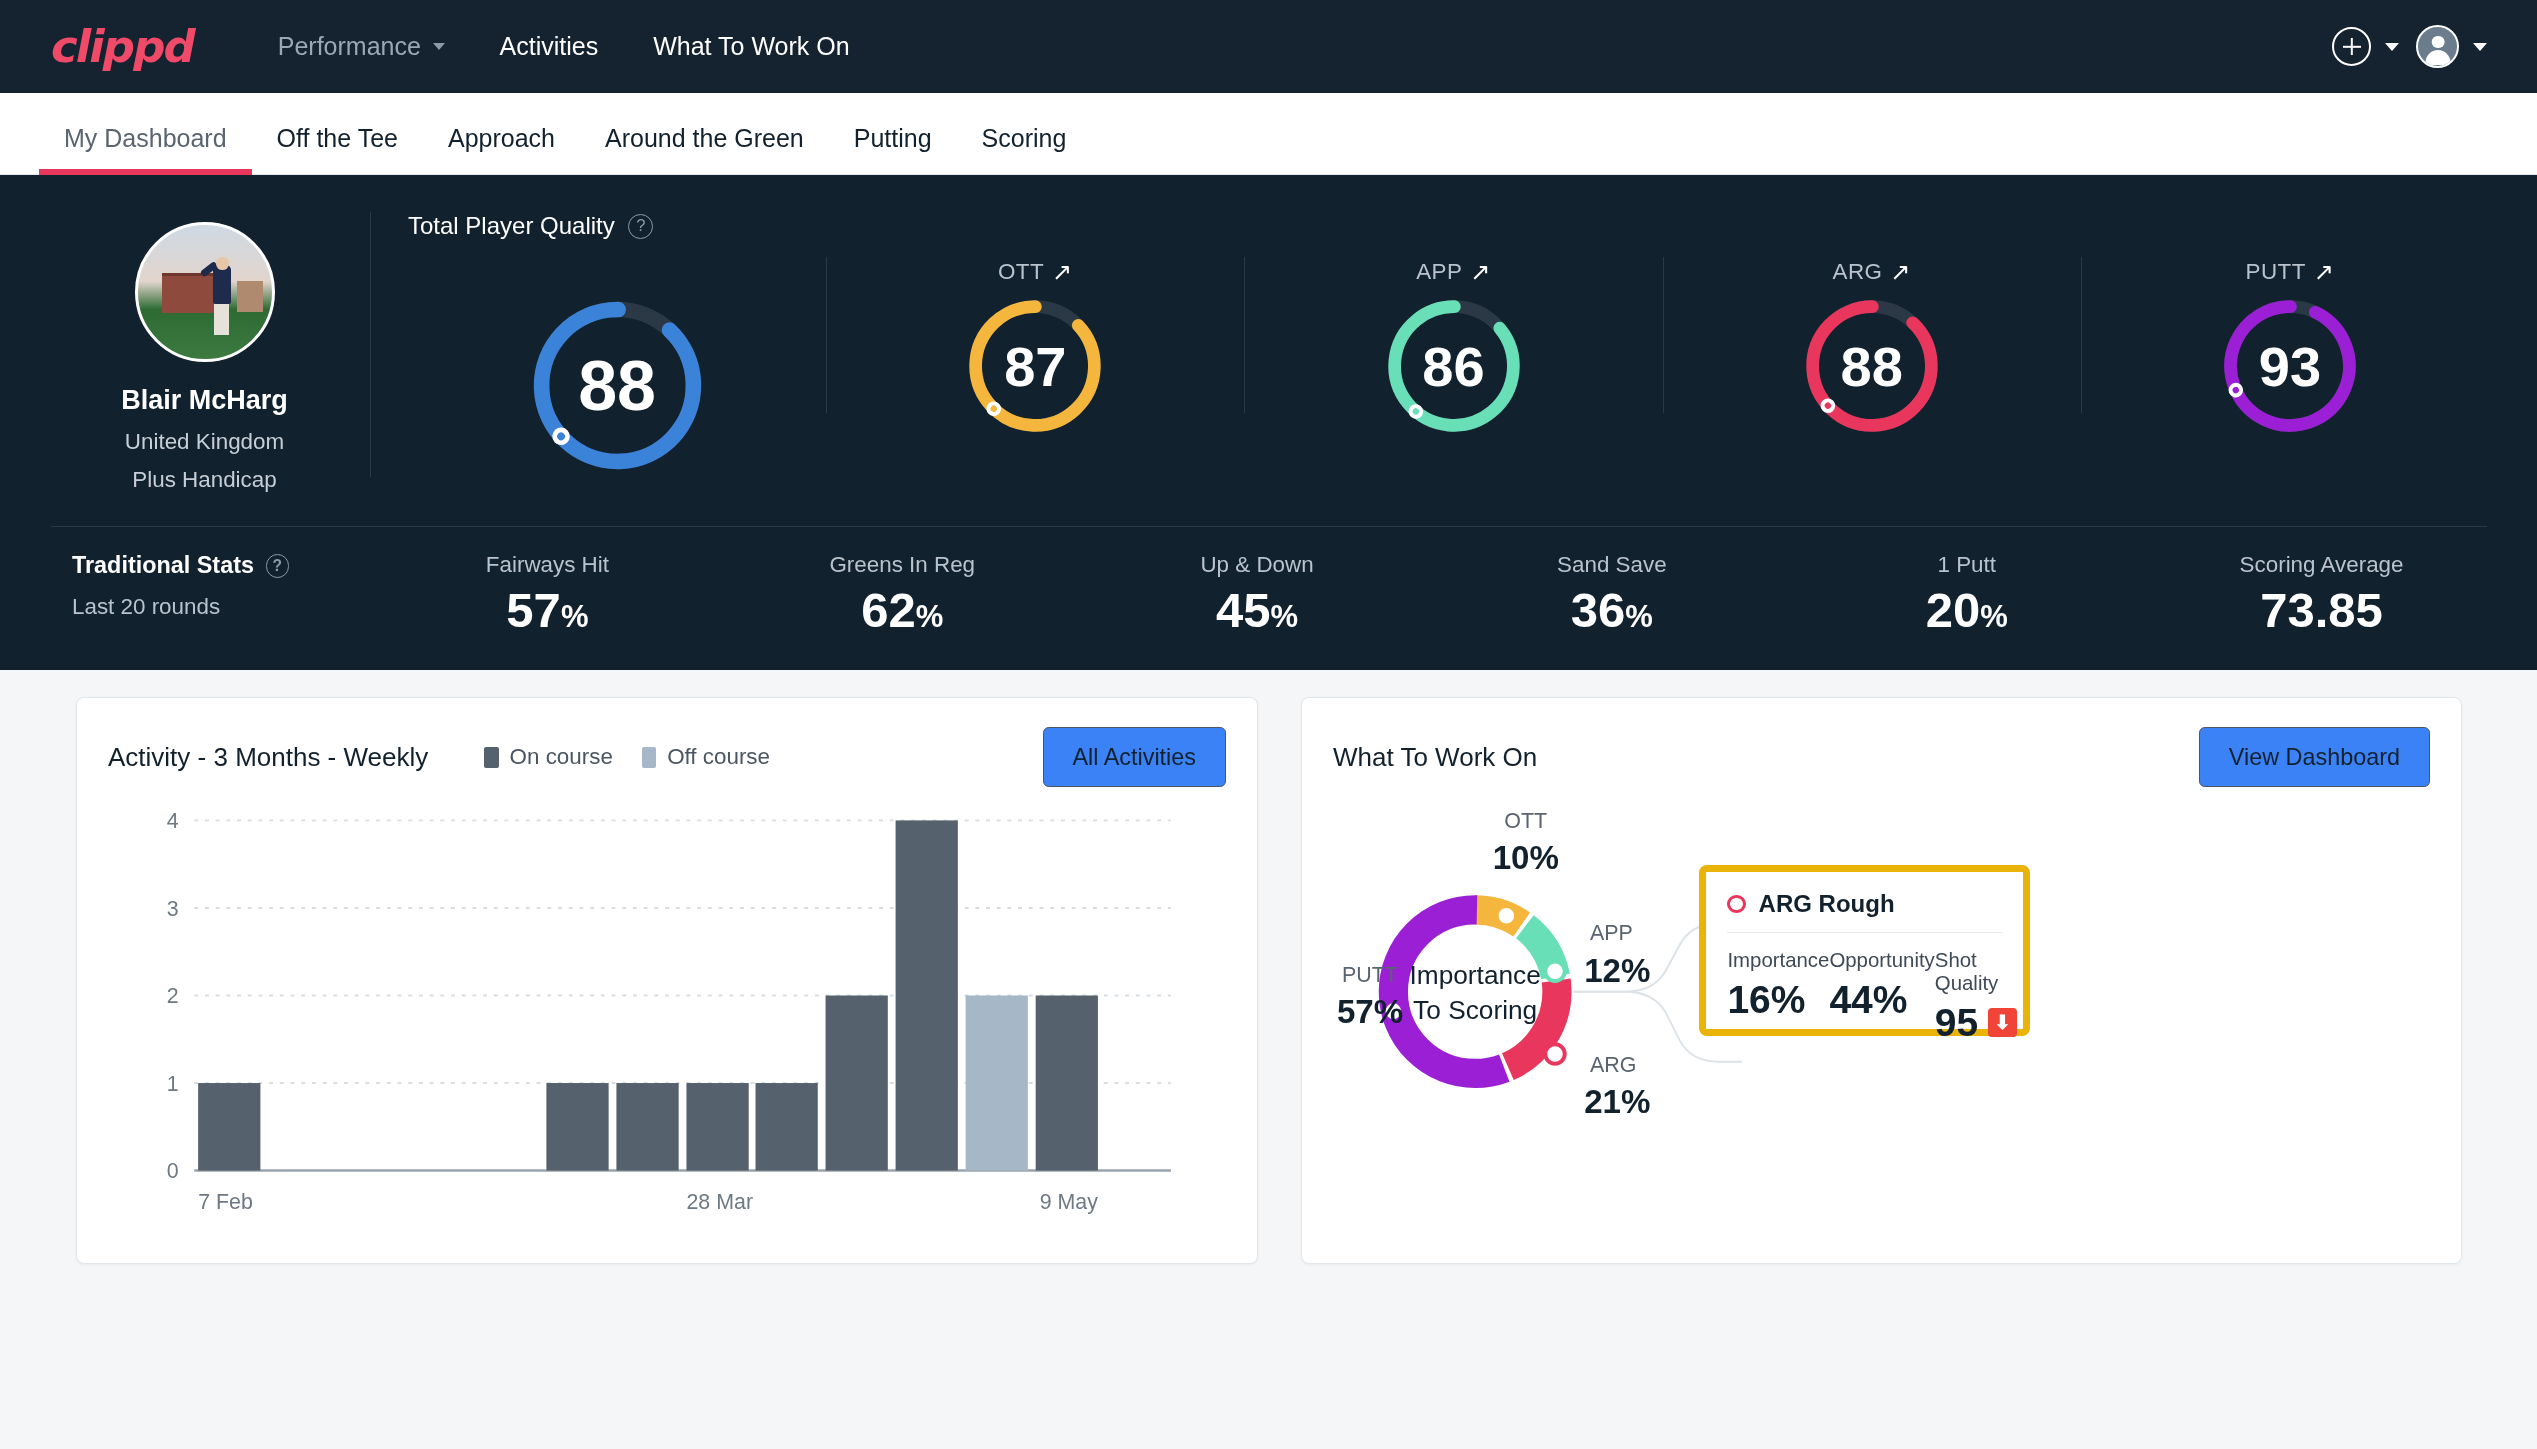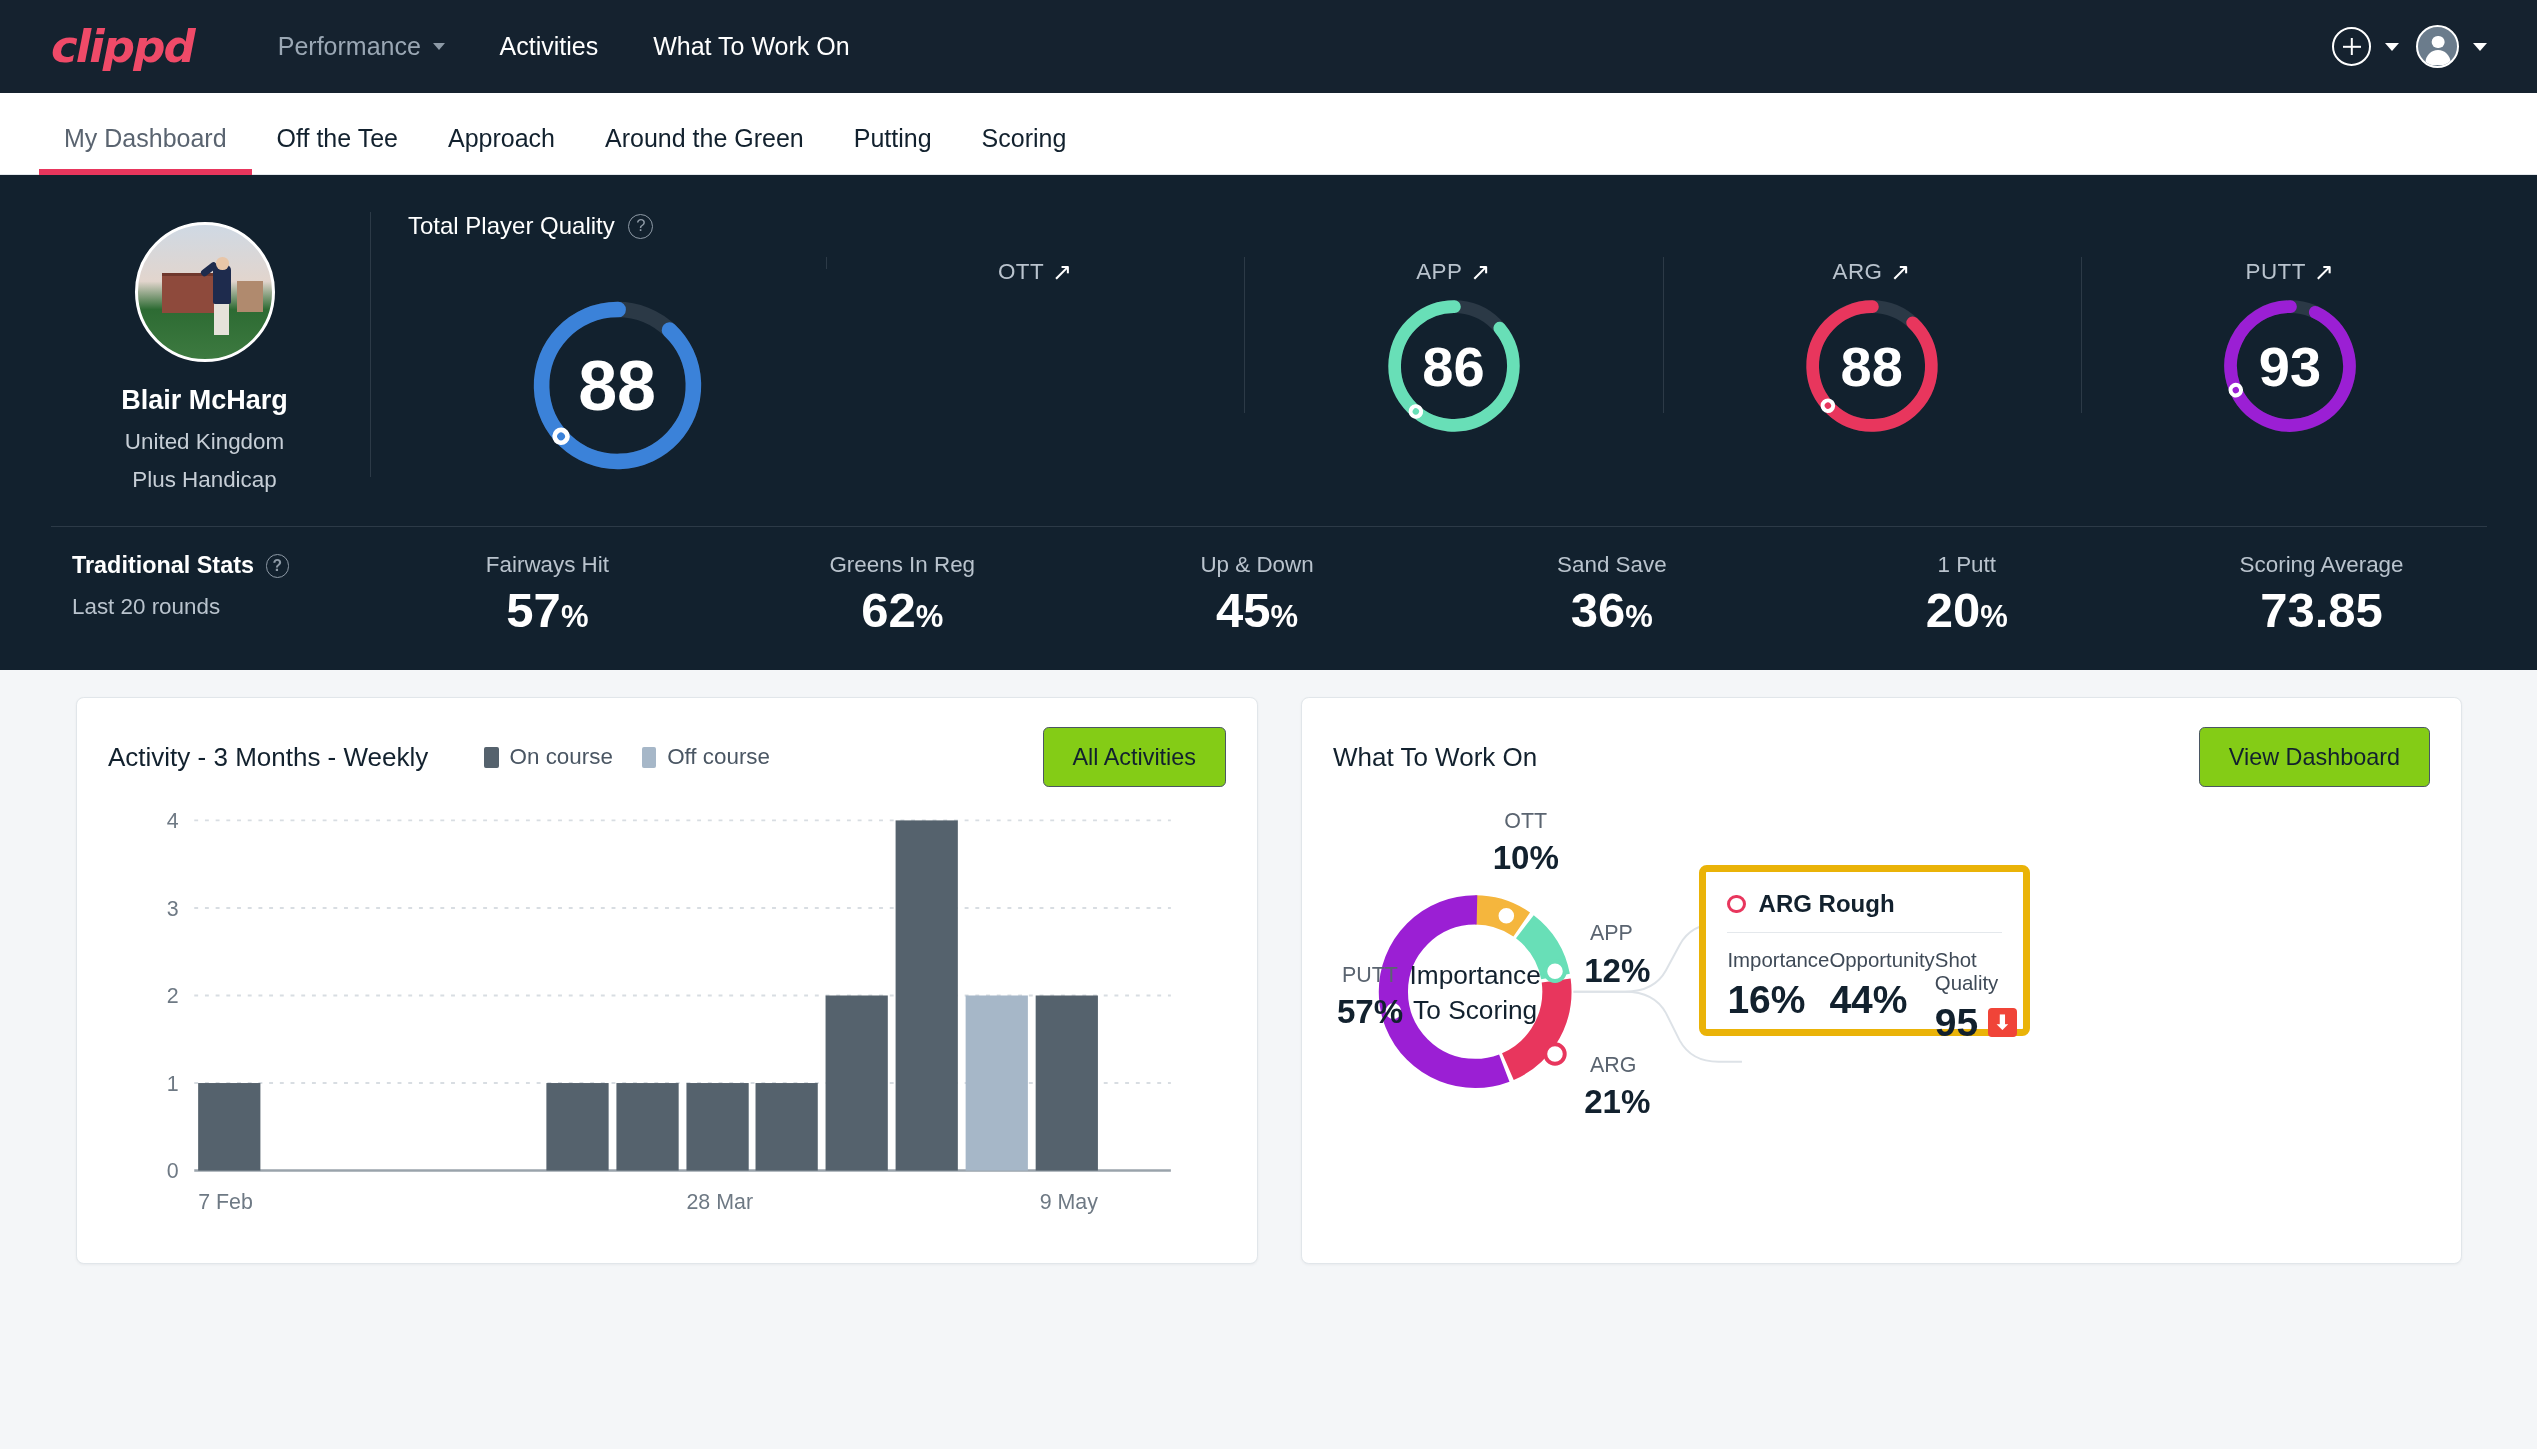--- a/index.html
+++ b/index.html
@@ -145,21 +145,21 @@
     box-shadow:0 1px 2.9px rgba(16,24,40,.05); padding:27px 31px 21.4px 31px;
   }
   .card-a{ flex:0 0 1180px; height:567px; display:flex; flex-direction:column; }
   .card-b{ flex:1; height:567px; display:flex; flex-direction:column; position:relative; }
   .card-head{ display:flex;align-items:center; height:64px; }
   .card-title{ font-size:26px;color:#12212e; }
   .legend{ display:flex;align-items:center;gap:29px;margin-left:56px; }
   .legend-item{ display:flex;align-items:center;gap:10.7px;font-size:22.4px;color:#4a5663; }
   .swatch{ width:14.6px;height:21.4px;border-radius:1.9px; }
   .btn-outline{
-    margin-left:auto;border:1.5px solid #4a5663;border-radius:5.8px;background:#84cc16;
+    margin-left:auto;border:1.5px solid #4a5663;border-radius:5.8px;background:#3b82f6;
     padding:15.6px 29px;font-size:23.4px;color:#12212e;cursor:pointer;
     font-family:"Liberation Sans",sans-serif; white-space:nowrap;
   }
 
   
   .chart{ flex:1; position:relative; margin-top:9.7px; }
   .chart svg{ display:block; }
 
   
   .wtwo-body{ flex:1; position:relative; }
@@ -254,20 +254,29 @@
             </svg>
             <div class="gauge-val">88</div>
           </div>
         </div>
 
         <div class="gauge-cell g-sm divided">
           <div class="gauge-label">
             <span>OTT</span>
             <span class="arrow">↗</span>
           </div>
+          <div class="gauge-wrap">
+            <svg width="144" height="144" viewBox="0 0 148 148">
+              <circle cx="74" cy="74" r="61" fill="none" stroke="#2b3946" stroke-width="13"></circle>
+              <circle cx="74" cy="74" r="61" fill="none" stroke="#f5b63d" stroke-width="13" stroke-linecap="round" stroke-dasharray="333.4 49.9" transform="rotate(46.8 74 74)"></circle>
+              <circle cx="74" cy="13" r="7.5" fill="#ffffff" transform="rotate(-46 74 74)"></circle>
+              <circle cx="74" cy="13" r="3.3" fill="#f5b63d" transform="rotate(-46 74 74)"></circle>
+            </svg>
+            <div class="gauge-val">87</div>
+          </div>
         </div>
 
         <div class="gauge-cell g-sm divided">
           <div class="gauge-label">
             <span>APP</span>
             <span class="arrow">↗</span>
           </div>
           <div class="gauge-wrap">
             <svg width="144" height="144" viewBox="0 0 148 148">
               <circle cx="74" cy="74" r="61" fill="none" stroke="#2b3946" stroke-width="13"></circle>

